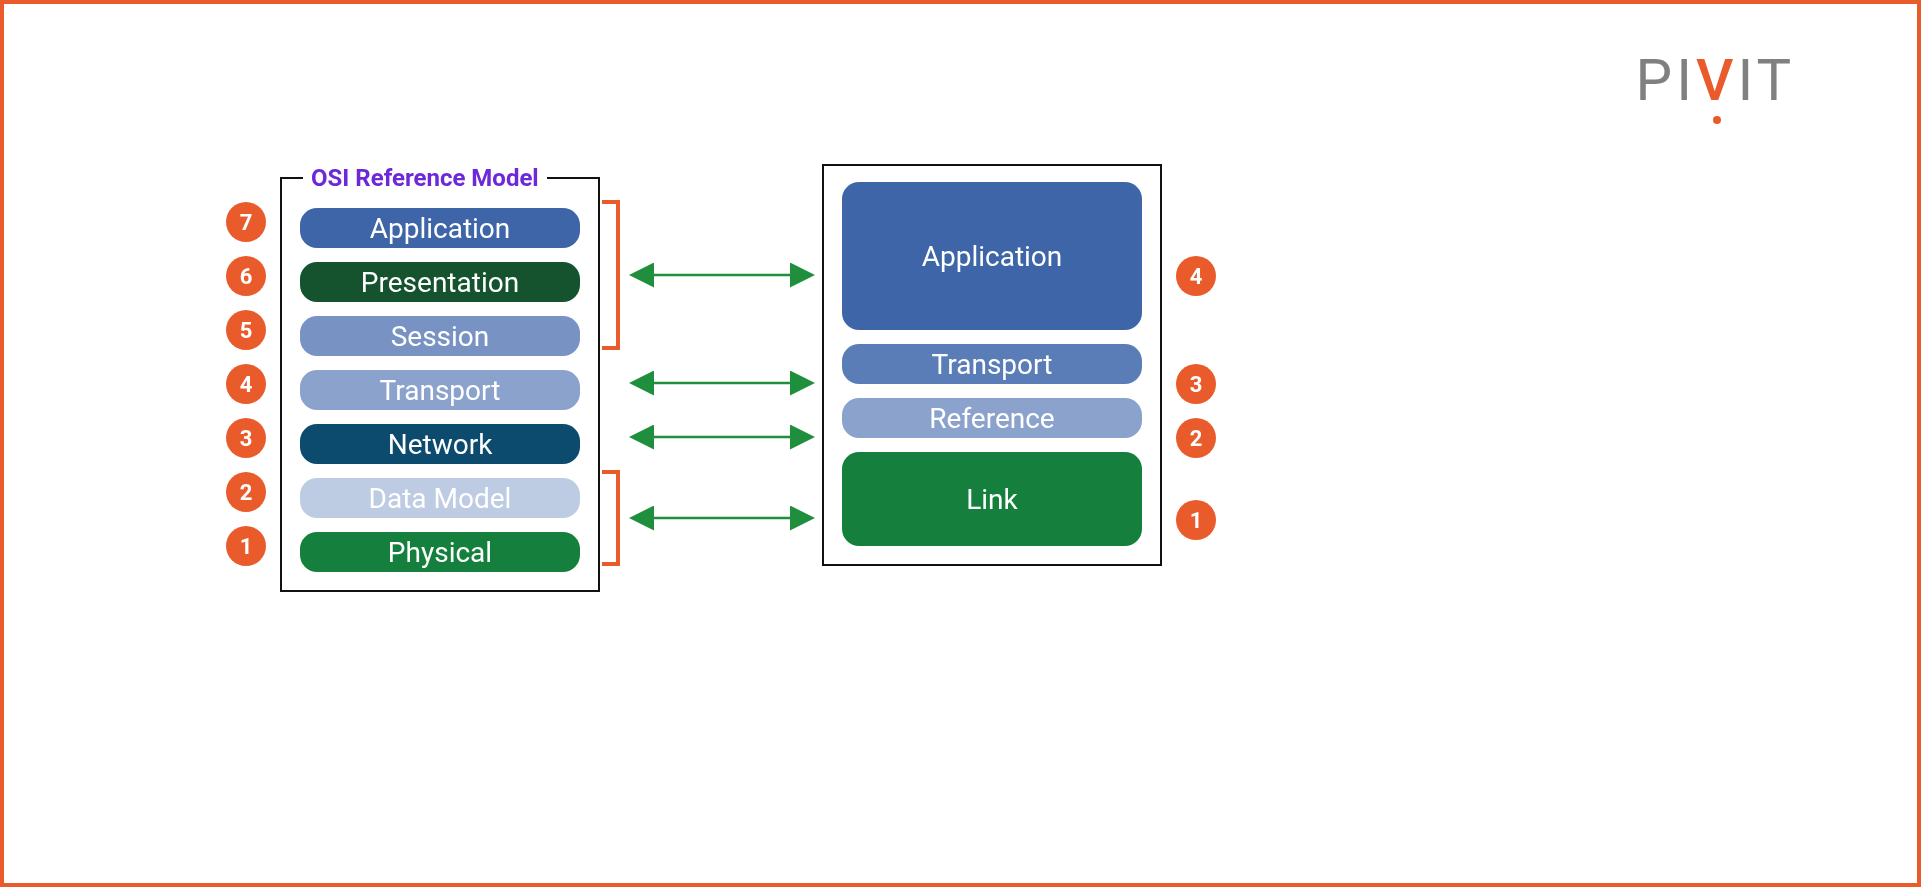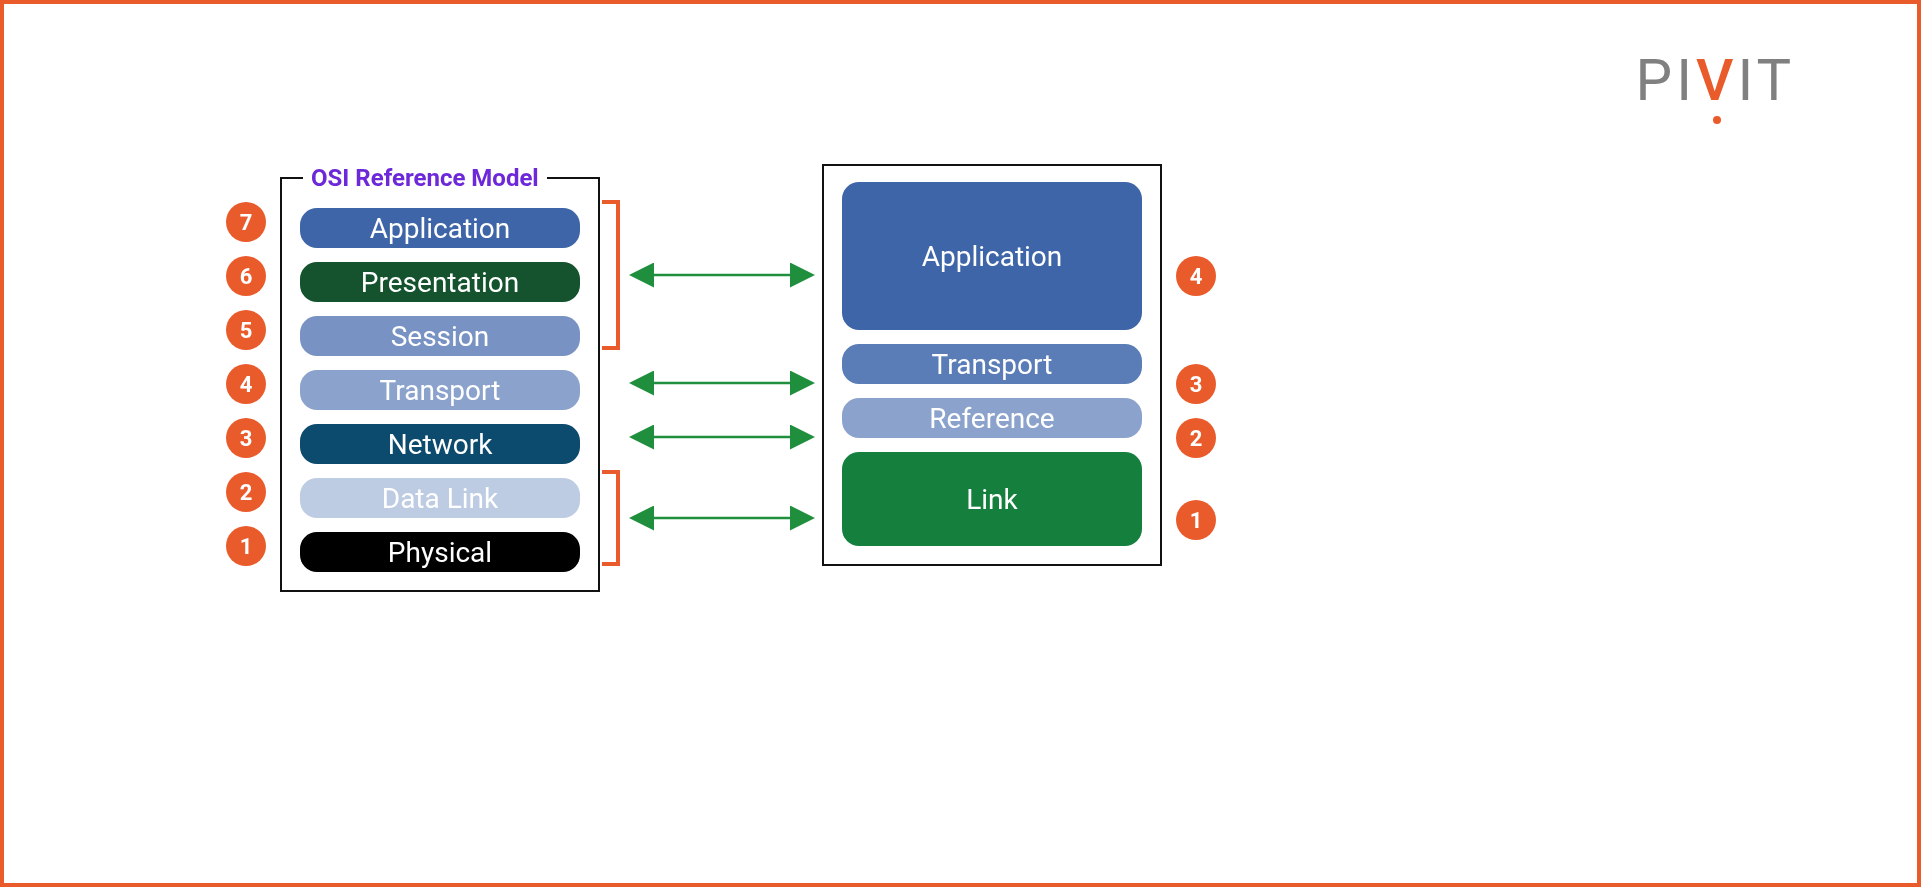--- a/index.html
+++ b/index.html
@@ -165,22 +165,22 @@
       </div>
 
       <fieldset class="model-box">
         <legend>OSI Reference Model</legend>
         <div class="layers">
           <div class="layer" style="background: rgb(62, 101, 168);">Application</div>
           <div class="layer" style="background: #14532d;">Presentation</div>
           <div class="layer" style="background: rgb(120, 147, 195); text-align: center;">Session</div>
           <div class="layer" style="background: rgb(139, 163, 204);">Transport</div>
           <div class="layer" style="background: #0c4a6e;">Network</div>
-          <div class="layer" style="background: rgb(189, 203, 227);">Data Link</div>
-          <div class="layer" style="background: #000000;">Physical</div>
+          <div class="layer" style="background: rgb(189, 203, 227);">Data Model</div>
+          <div class="layer" style="background: #15803d;">Physical</div>
         </div>
       </fieldset>
     </div>
 
     <div class="bracket-col">
       <svg width="22" height="380">
 
         <path d="M2 4 H18 V150 H2" fill="none" stroke="#ea5b2b" stroke-width="4"></path>
 
         <path d="M2 274 H18 V366 H2" fill="none" stroke="#ea5b2b" stroke-width="4"></path>

